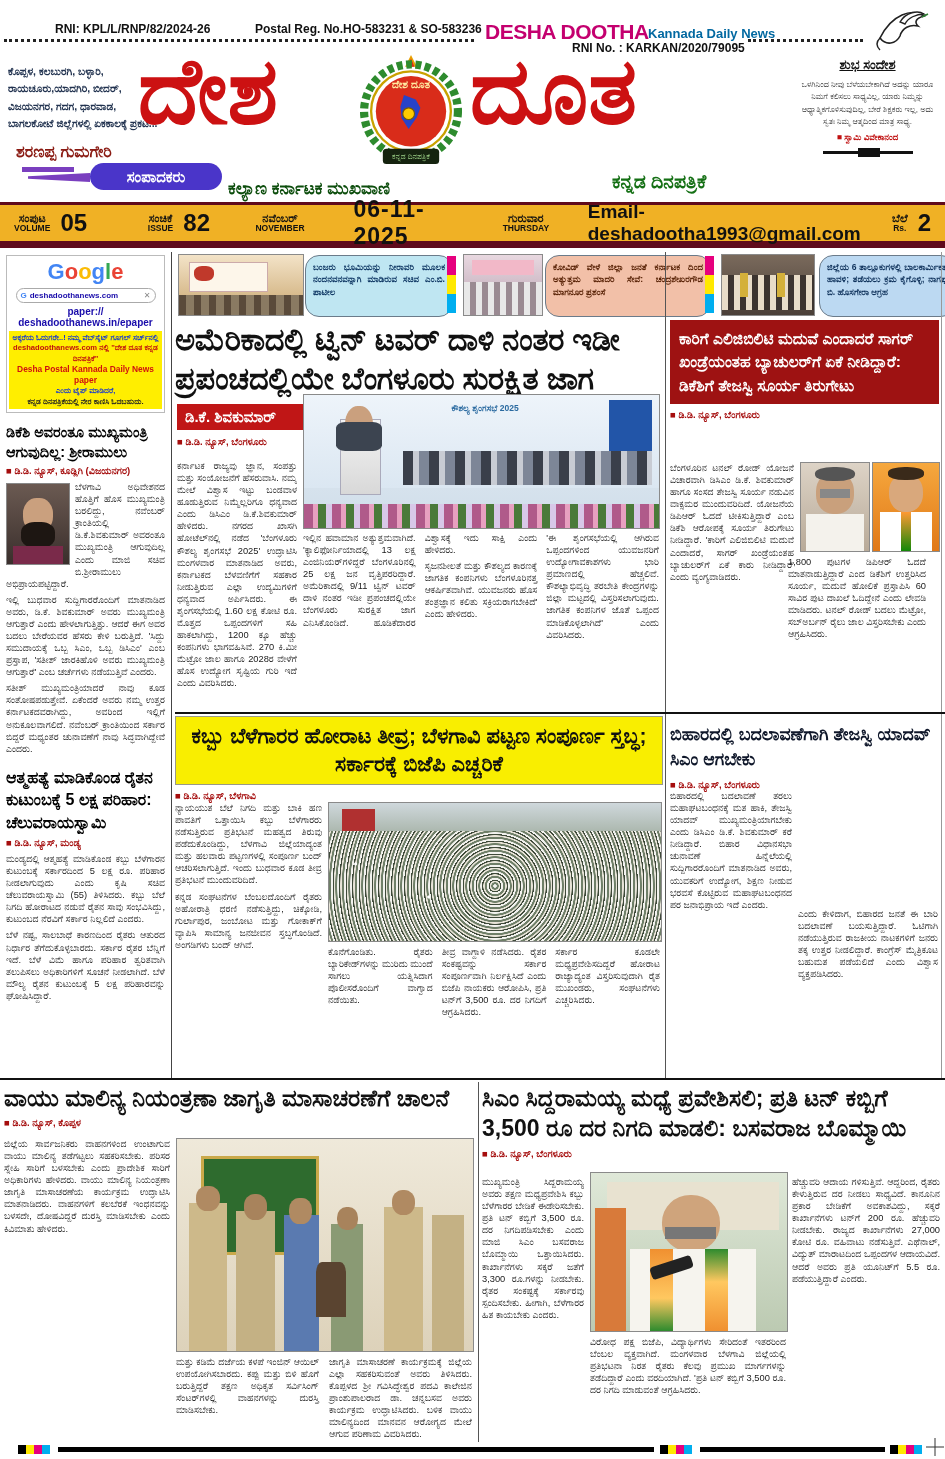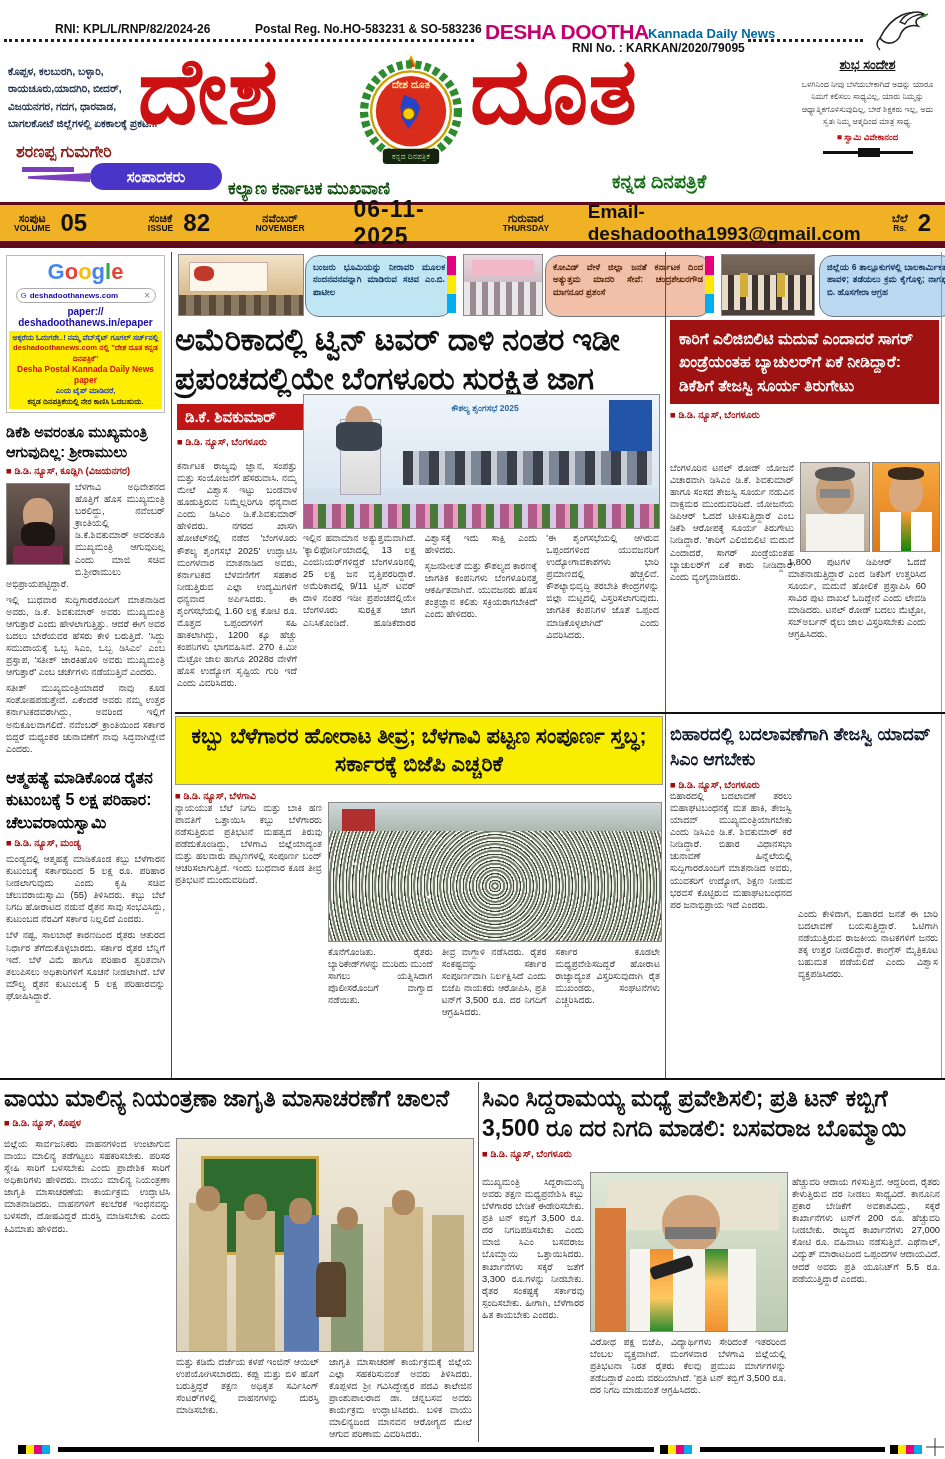--- a/index.html
+++ b/index.html
@@ -237,20 +237,21 @@
 
     <div class="ph" style="left:153px;top:86px;width:332px;height:138px;background:linear-gradient(#b9c6b4,#8fa08a);">
       <div style="position:absolute;left:0;top:0;width:100%;height:22%;background:linear-gradient(#cfd8dc,#aab6ac);"></div>
       <div style="position:absolute;left:4%;top:4%;width:10%;height:26%;background:#b03030;"></div>
       <div style="position:absolute;left:88%;top:30%;width:9%;height:22%;background:#2a9ad4;"></div>
       <div style="position:absolute;left:0;top:20%;width:100%;height:80%;background:radial-gradient(circle at 8% 30%,#fff 1px,transparent 2px),radial-gradient(circle at 30% 60%,#fff 1px,transparent 2px),repeating-radial-gradient(circle at 50% 50%,#f2f2ee 0 1.5px,#6f7f68 2px 3.5px,#e8e4d8 4px 5px,#3f4a3a 5.5px 6.5px);"></div>
     </div>
 
     <div class="abs" style="left:0;top:86px;width:147px;height:274px;overflow:hidden;">
       <p class="bt" style="margin:0;">ನ್ಯಾಯಯುತ ಬೆಲೆ ನಿಗದಿ ಮತ್ತು ಬಾಕಿ ಹಣ ಪಾವತಿಗೆ ಒತ್ತಾಯಿಸಿ ಕಬ್ಬು ಬೆಳೆಗಾರರು ನಡೆಸುತ್ತಿರುವ ಪ್ರತಿಭಟನೆ ಮಹತ್ವದ ತಿರುವು ಪಡೆದುಕೊಂಡಿದ್ದು, ಬೆಳಗಾವಿ ಜಿಲ್ಲೆಯಾದ್ಯಂತ ಮತ್ತು ಹಲವಾರು ಪಟ್ಟಣಗಳಲ್ಲಿ ಸಂಪೂರ್ಣ ಬಂದ್ ಆಚರಿಸಲಾಗುತ್ತಿದೆ. ಇಂದು ಬುಧವಾರ ಕೂಡ ತೀವ್ರ ಪ್ರತಿಭಟನೆ ಮುಂದುವರಿದಿದೆ.</p>
+      <p class="bt" style="margin:4px 0 0;">ಕನ್ನಡ ಸಂಘಟನೆಗಳ ಬೆಂಬಲದೊಂದಿಗೆ ರೈತರು ಅಹೋರಾತ್ರಿ ಧರಣಿ ನಡೆಸುತ್ತಿದ್ದು, ಚಿಕ್ಕೋಡಿ, ಗುರ್ಲಾಪುರ, ಜಂಬೋಟ ಮತ್ತು ಗೋಕಾಕ್‌ಗೆ ವ್ಯಾಪಿಸಿ ಸಾಮಾನ್ಯ ಜನಜೀವನ ಸ್ತಬ್ಧಗೊಂಡಿದೆ. ಅಂಗಡಿಗಳು ಬಂದ್ ಆಗಿವೆ.</p>
     </div>
     <div class="abs" style="left:153px;top:230px;width:332px;height:130px;column-count:3;column-gap:9px;overflow:hidden;">
       <p class="bt" style="margin:0;">ಕೊನೆಗೊಂಡಿತು. ರೈತರು ಬ್ಯಾರಿಕೇಡ್‌ಗಳನ್ನು ಮುರಿದು ಮುಂದೆ ಸಾಗಲು ಯತ್ನಿಸಿದಾಗ ಪೊಲೀಸರೊಂದಿಗೆ ವಾಗ್ವಾದ ನಡೆಯಿತು.</p>
       <p class="bt" style="margin:4px 0 0;">ತೀವ್ರ ವಾಗ್ದಾಳಿ ನಡೆಸಿದರು. ರೈತರ ಸಂಕಷ್ಟವನ್ನು ಸರ್ಕಾರ ಸಂಪೂರ್ಣವಾಗಿ ನಿರ್ಲಕ್ಷಿಸಿದೆ ಎಂದು ಬಿಜೆಪಿ ನಾಯಕರು ಆರೋಪಿಸಿ, ಪ್ರತಿ ಟನ್‌ಗೆ 3,500 ರೂ. ದರ ನಿಗದಿಗೆ ಆಗ್ರಹಿಸಿದರು.</p>
       <p class="bt" style="margin:4px 0 0;">ಸರ್ಕಾರ ಕೂಡಲೇ ಮಧ್ಯಪ್ರವೇಶಿಸದಿದ್ದರೆ ಹೋರಾಟ ರಾಜ್ಯಾದ್ಯಂತ ವಿಸ್ತರಿಸುವುದಾಗಿ ರೈತ ಮುಖಂಡರು, ಸಂಘಟನೆಗಳು ಎಚ್ಚರಿಸಿದರು.</p>
     </div>
   </div>
 
   <div class="abs" style="left:670px;top:716px;width:269px;height:360px;">
     <div style="font-size:17.5px;font-weight:bold;color:#0f172a;line-height:1.45;padding-top:6px;">ಬಿಹಾರದಲ್ಲಿ ಬದಲಾವಣೆಗಾಗಿ ತೇಜಸ್ವಿ ಯಾದವ್ ಸಿಎಂ ಆಗಬೇಕು</div>

